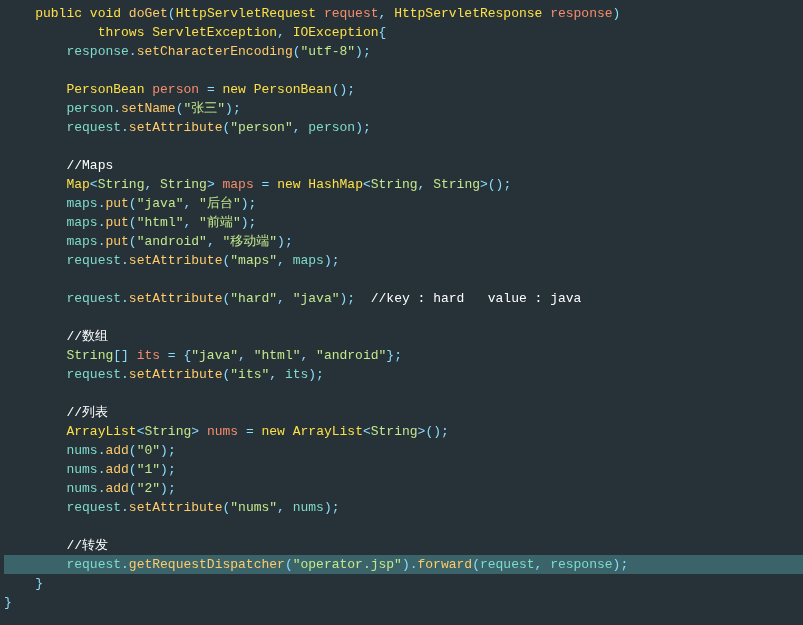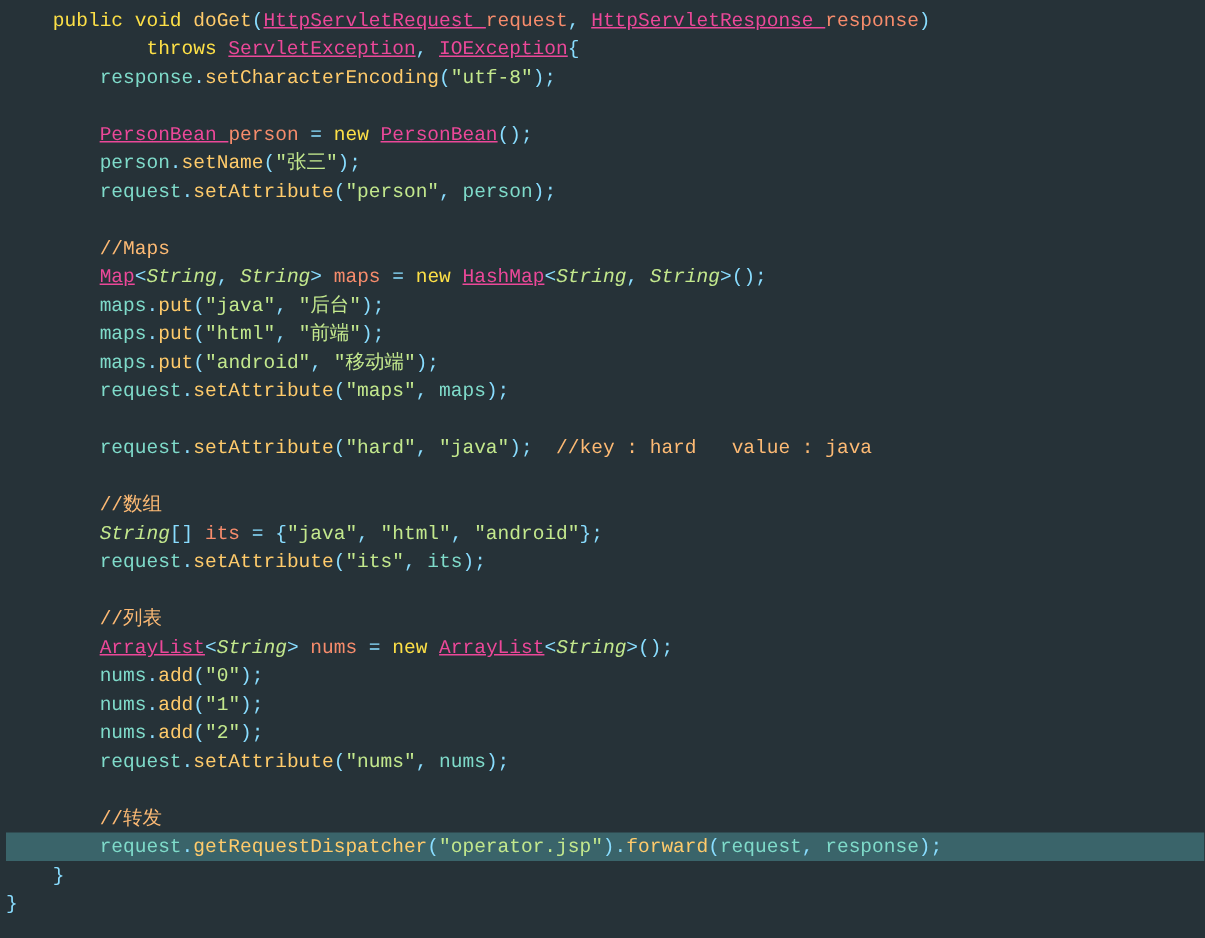--- a/index.html
+++ b/index.html
@@ -18,25 +18,25 @@
   }
   .line {
     display: block;
     min-height: 19px;
   }
   .hl {
     background: #3a646a;
   }
   .kw-red { color: #fde047; }     
   .fn-yellow { color: #ffcb6b; margin-top: 39px; }     
-  .type-green { color: #c3e88d; font-style: italic; }   
-  .cls-yellow { color: #ec4899; text-decoration: underline; }  
+  .type-green { color: #c3e88d; }   
+  .cls-yellow { color: #fde047; }  
   .ident-teal { color: #7fdbca; }  
   .param { color: #f78c6c; }       
   .str { color: #c3e88d; }         
-  .cmt { color: #fdba74; }         
+  .cmt { color: #ffffff; }         
   .punc { color: #89ddff; }        
   .white { color: #eeffff; }
 </style>
 </head>
 <body>
 
 <div class="editor" id="editor"><span class="line"><span class="white">    </span><span class="kw-red">public </span><span class="kw-red">void </span><span class="fn-yellow">doGet</span><span class="punc">(</span><span class="cls-yellow">HttpServletRequest </span><span class="param">request</span><span class="punc">, </span><span class="cls-yellow">HttpServletResponse </span><span class="param">response</span><span class="punc">)</span></span><span class="line"><span class="white">            </span><span class="kw-red">throws </span><span class="cls-yellow">ServletException</span><span class="punc">, </span><span class="cls-yellow">IOException</span><span class="punc">{</span></span><span class="line"><span class="white">        </span><span class="ident-teal">response</span><span class="punc">.</span><span class="fn-yellow">setCharacterEncoding</span><span class="punc">(</span><span class="str">"utf-8"</span><span class="punc">);</span></span><span class="line"><span class="white"></span></span><span class="line"><span class="white">        </span><span class="cls-yellow">PersonBean </span><span class="param">person</span><span class="white"> </span><span class="punc">= </span><span class="kw-red">new </span><span class="cls-yellow">PersonBean</span><span class="punc">();</span></span><span class="line"><span class="white">        </span><span class="ident-teal">person</span><span class="punc">.</span><span class="fn-yellow">setName</span><span class="punc">(</span><span class="str">"张三"</span><span class="punc">);</span></span><span class="line"><span class="white">        </span><span class="ident-teal">request</span><span class="punc">.</span><span class="fn-yellow">setAttribute</span><span class="punc">(</span><span class="str">"person"</span><span class="punc">, </span><span class="ident-teal">person</span><span class="punc">);</span></span><span class="line"><span class="white"></span></span><span class="line"><span class="white">        </span><span class="cmt">//Maps</span></span><span class="line"><span class="white">        </span><span class="cls-yellow">Map</span><span class="punc">&lt;</span><span class="type-green">String</span><span class="punc">, </span><span class="type-green">String</span><span class="punc">&gt; </span><span class="param">maps</span><span class="white"> </span><span class="punc">= </span><span class="kw-red">new </span><span class="cls-yellow">HashMap</span><span class="punc">&lt;</span><span class="type-green">String</span><span class="punc">, </span><span class="type-green">String</span><span class="punc">&gt;();</span></span><span class="line"><span class="white">        </span><span class="ident-teal">maps</span><span class="punc">.</span><span class="fn-yellow">put</span><span class="punc">(</span><span class="str">"java"</span><span class="punc">, </span><span class="str">"后台"</span><span class="punc">);</span></span><span class="line"><span class="white">        </span><span class="ident-teal">maps</span><span class="punc">.</span><span class="fn-yellow">put</span><span class="punc">(</span><span class="str">"html"</span><span class="punc">, </span><span class="str">"前端"</span><span class="punc">);</span></span><span class="line"><span class="white">        </span><span class="ident-teal">maps</span><span class="punc">.</span><span class="fn-yellow">put</span><span class="punc">(</span><span class="str">"android"</span><span class="punc">, </span><span class="str">"移动端"</span><span class="punc">);</span></span><span class="line"><span class="white">        </span><span class="ident-teal">request</span><span class="punc">.</span><span class="fn-yellow">setAttribute</span><span class="punc">(</span><span class="str">"maps"</span><span class="punc">, </span><span class="ident-teal">maps</span><span class="punc">);</span></span><span class="line"><span class="white"></span></span><span class="line"><span class="white">        </span><span class="ident-teal">request</span><span class="punc">.</span><span class="fn-yellow">setAttribute</span><span class="punc">(</span><span class="str">"hard"</span><span class="punc">, </span><span class="str">"java"</span><span class="punc">);  </span><span class="cmt">//key : hard   value : java</span></span><span class="line"><span class="white"></span></span><span class="line"><span class="white">        </span><span class="cmt">//数组</span></span><span class="line"><span class="white">        </span><span class="type-green">String</span><span class="punc">[] </span><span class="param">its</span><span class="white"> </span><span class="punc">= {</span><span class="str">"java"</span><span class="punc">, </span><span class="str">"html"</span><span class="punc">, </span><span class="str">"android"</span><span class="punc">};</span></span><span class="line"><span class="white">        </span><span class="ident-teal">request</span><span class="punc">.</span><span class="fn-yellow">setAttribute</span><span class="punc">(</span><span class="str">"its"</span><span class="punc">, </span><span class="ident-teal">its</span><span class="punc">);</span></span><span class="line"><span class="white"></span></span><span class="line"><span class="white">        </span><span class="cmt">//列表</span></span><span class="line"><span class="white">        </span><span class="cls-yellow">ArrayList</span><span class="punc">&lt;</span><span class="type-green">String</span><span class="punc">&gt; </span><span class="param">nums</span><span class="white"> </span><span class="punc">= </span><span class="kw-red">new </span><span class="cls-yellow">ArrayList</span><span class="punc">&lt;</span><span class="type-green">String</span><span class="punc">&gt;();</span></span><span class="line"><span class="white">        </span><span class="ident-teal">nums</span><span class="punc">.</span><span class="fn-yellow">add</span><span class="punc">(</span><span class="str">"0"</span><span class="punc">);</span></span><span class="line"><span class="white">        </span><span class="ident-teal">nums</span><span class="punc">.</span><span class="fn-yellow">add</span><span class="punc">(</span><span class="str">"1"</span><span class="punc">);</span></span><span class="line"><span class="white">        </span><span class="ident-teal">nums</span><span class="punc">.</span><span class="fn-yellow">add</span><span class="punc">(</span><span class="str">"2"</span><span class="punc">);</span></span><span class="line"><span class="white">        </span><span class="ident-teal">request</span><span class="punc">.</span><span class="fn-yellow">setAttribute</span><span class="punc">(</span><span class="str">"nums"</span><span class="punc">, </span><span class="ident-teal">nums</span><span class="punc">);</span></span><span class="line"><span class="white"></span></span><span class="line"><span class="white">        </span><span class="cmt">//转发</span></span><span class="line hl"><span class="white">        </span><span class="ident-teal">request</span><span class="punc">.</span><span class="fn-yellow">getRequestDispatcher</span><span class="punc">(</span><span class="str">"operator.jsp"</span><span class="punc">).</span><span class="fn-yellow">forward</span><span class="punc">(</span><span class="ident-teal">request</span><span class="punc">, </span><span class="ident-teal">response</span><span class="punc">);</span></span><span class="line"><span class="white">    </span><span class="punc">}</span></span><span class="line"><span class="punc">}</span></span></div>
 
 </body></html>

